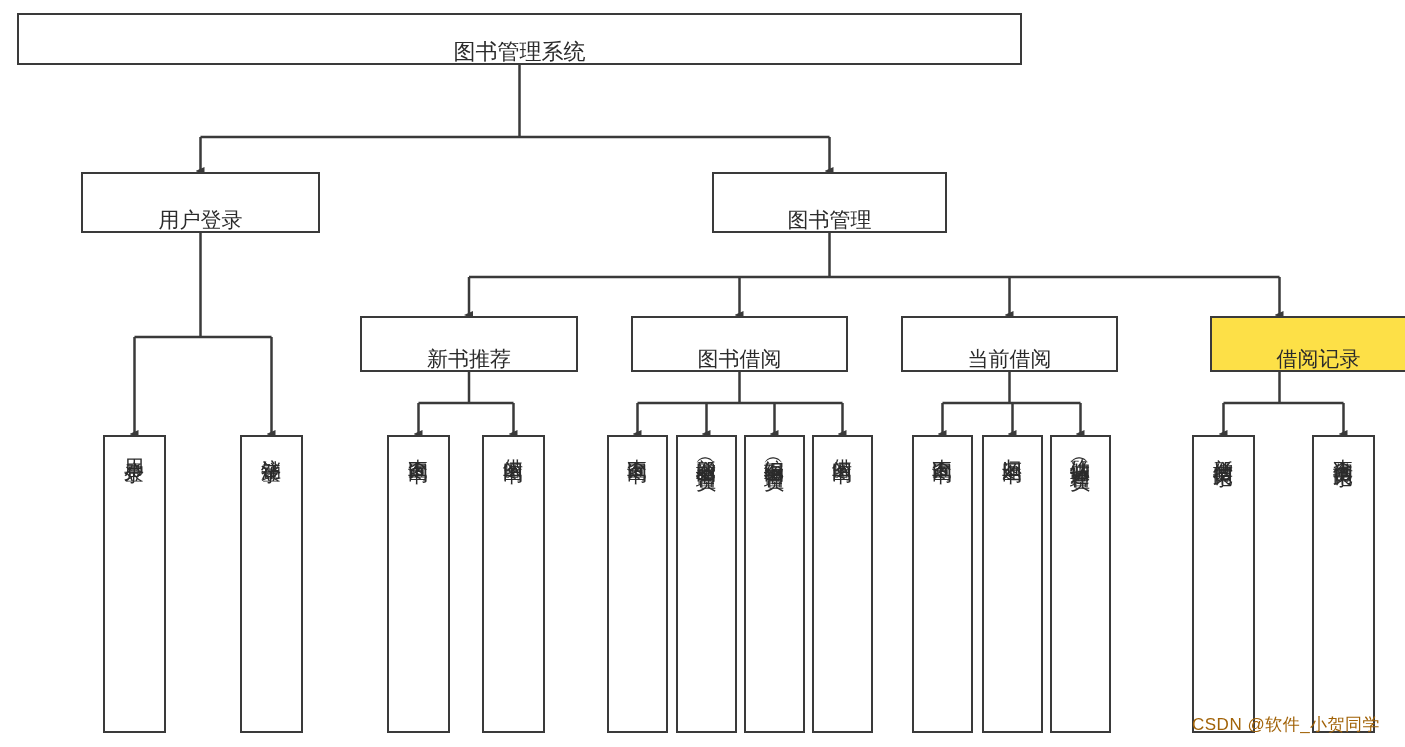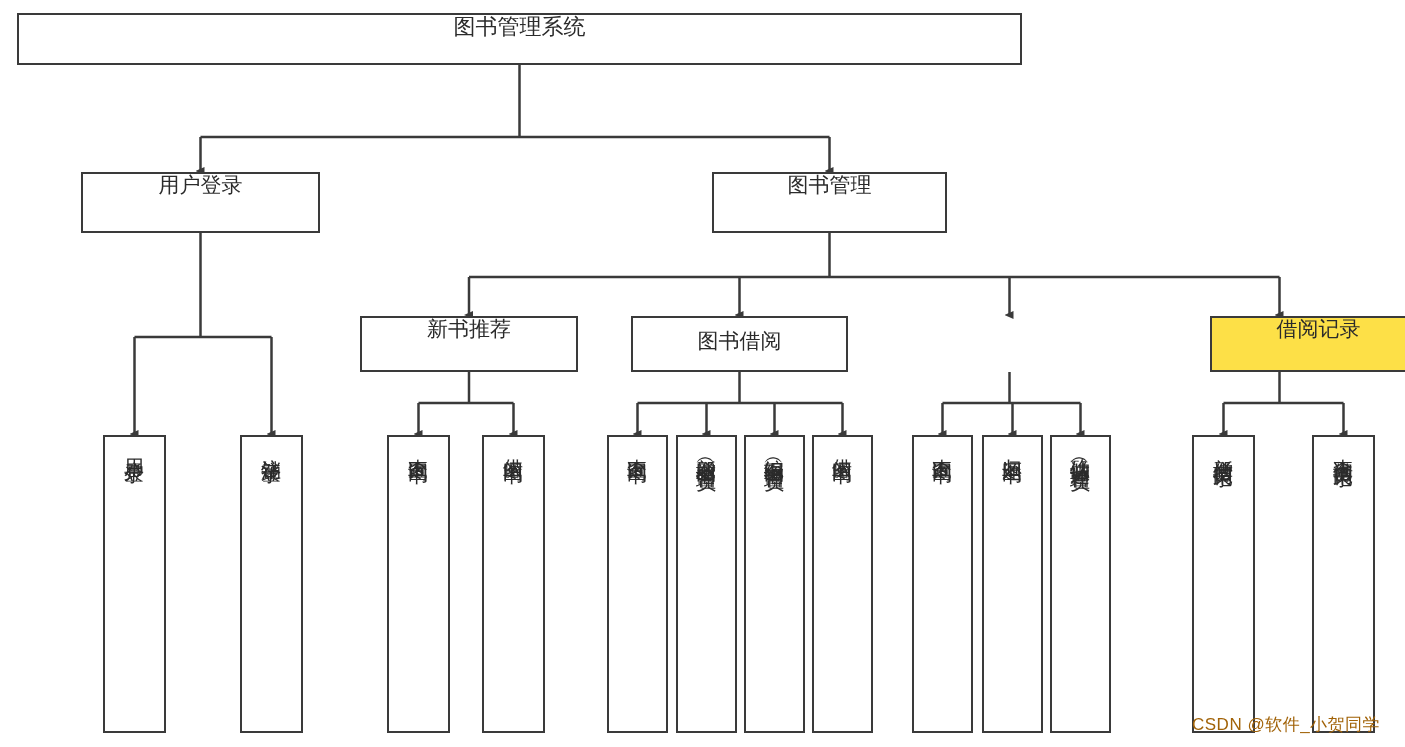--- a/index.html
+++ b/index.html
@@ -24,21 +24,21 @@
     top: 0;
     width: 1405px;
     height: 747px;
   }
   .node {
     position: absolute;
     box-sizing: border-box;
     background: #ffffff;
     border: 2px solid #3a3a3a;
     display: flex;
-    align-items: flex-start;
+    align-items: flex-end;
     justify-content: center;
     overflow: hidden;
   }
   .node-label {
     color: #2b2b2b;
     text-align: center;
     line-height: 1.05;
     white-space: pre-wrap;
   }
   .node.horiz .node-label {
@@ -123,20 +123,23 @@
   <div class="node horiz" style="left: 360px; top: 316px; width: 218px; height: 56px; border-color: rgb(58, 58, 58); background: rgb(255, 255, 255);">
     <span class="node-label" style="color: rgb(43, 43, 43);">新书推荐</span>
   </div>
 
   <div class="node horiz" style="left: 712px; top: 172px; width: 235px; height: 61px; border-color: rgb(58, 58, 58); background: rgb(255, 255, 255);">
     <span class="node-label" style="color: rgb(43, 43, 43);">图书管理</span>
   </div>
   <div class="node horiz" style="left: 631px; top: 316px; width: 217px; height: 56px; border-color: rgb(58, 58, 58); background: rgb(255, 255, 255);">
     <span class="node-label" style="color: rgb(43, 43, 43); margin-top: 12px;">图书借阅</span>
   </div>
+  <div class="node horiz" style="left: 901px; top: 316px; width: 217px; height: 56px; border-color: rgb(58, 58, 58); background: rgb(255, 255, 255);">
+    <span class="node-label" style="color: rgb(43, 43, 43);">当前借阅</span>
+  </div>
   <div class="node horiz" style="left: 1210px; top: 316px; width: 217px; height: 56px; border-color: rgb(58, 58, 58); background: #fde047;">
     <span class="node-label" style="color: rgb(43, 43, 43);">借阅记录</span>
   </div>
 
   <div class="node vert" style="left: 103px; top: 435px; width: 63px; height: 298px; border-color: rgb(58, 58, 58); background: rgb(255, 255, 255);">
     <span class="node-label" style="color: rgb(43, 43, 43);">用户登录</span>
   </div>
   <div class="node vert" style="left: 240px; top: 435px; width: 63px; height: 298px; border-color: rgb(58, 58, 58); background: rgb(255, 255, 255);">
     <span class="node-label" style="color: rgb(43, 43, 43);">注销登录</span>
   </div>

